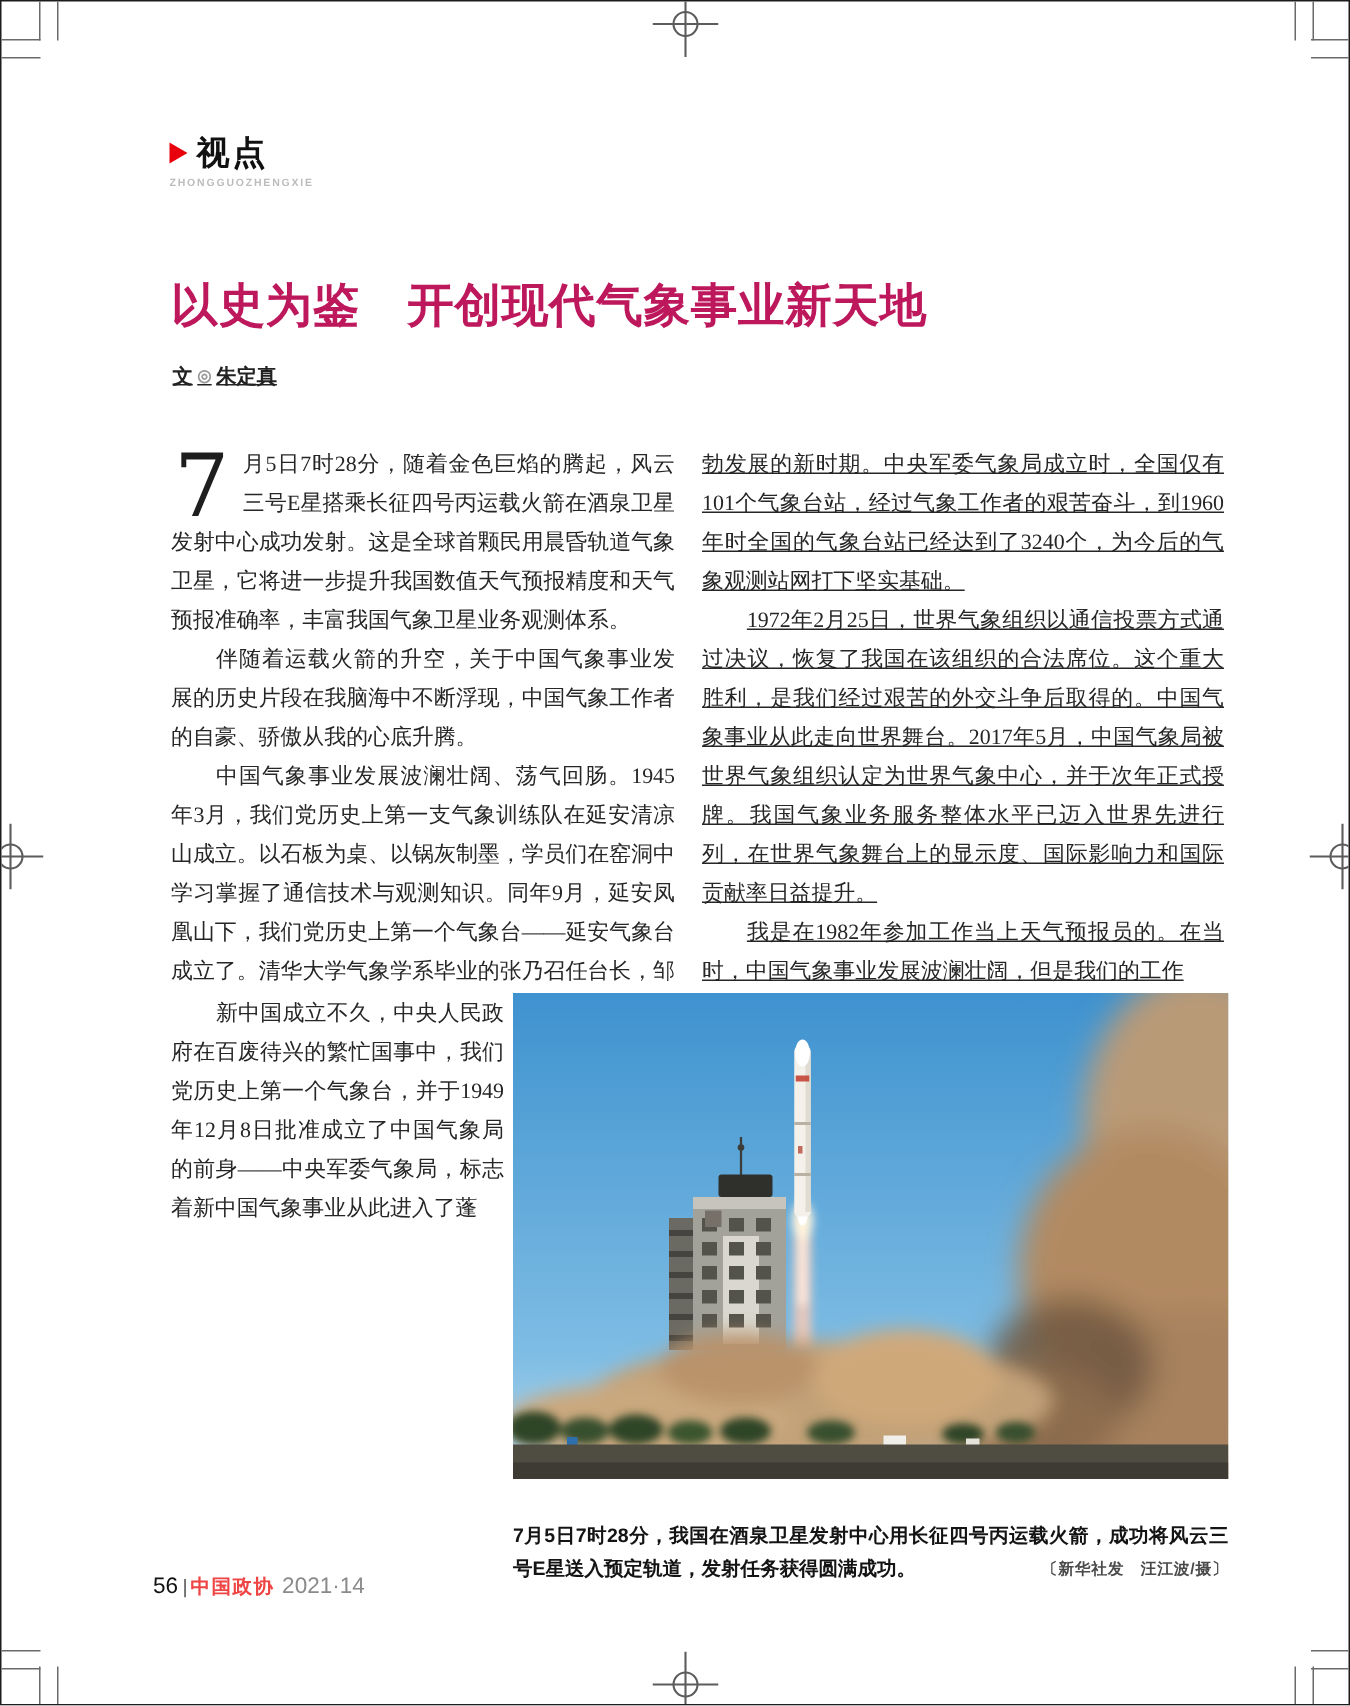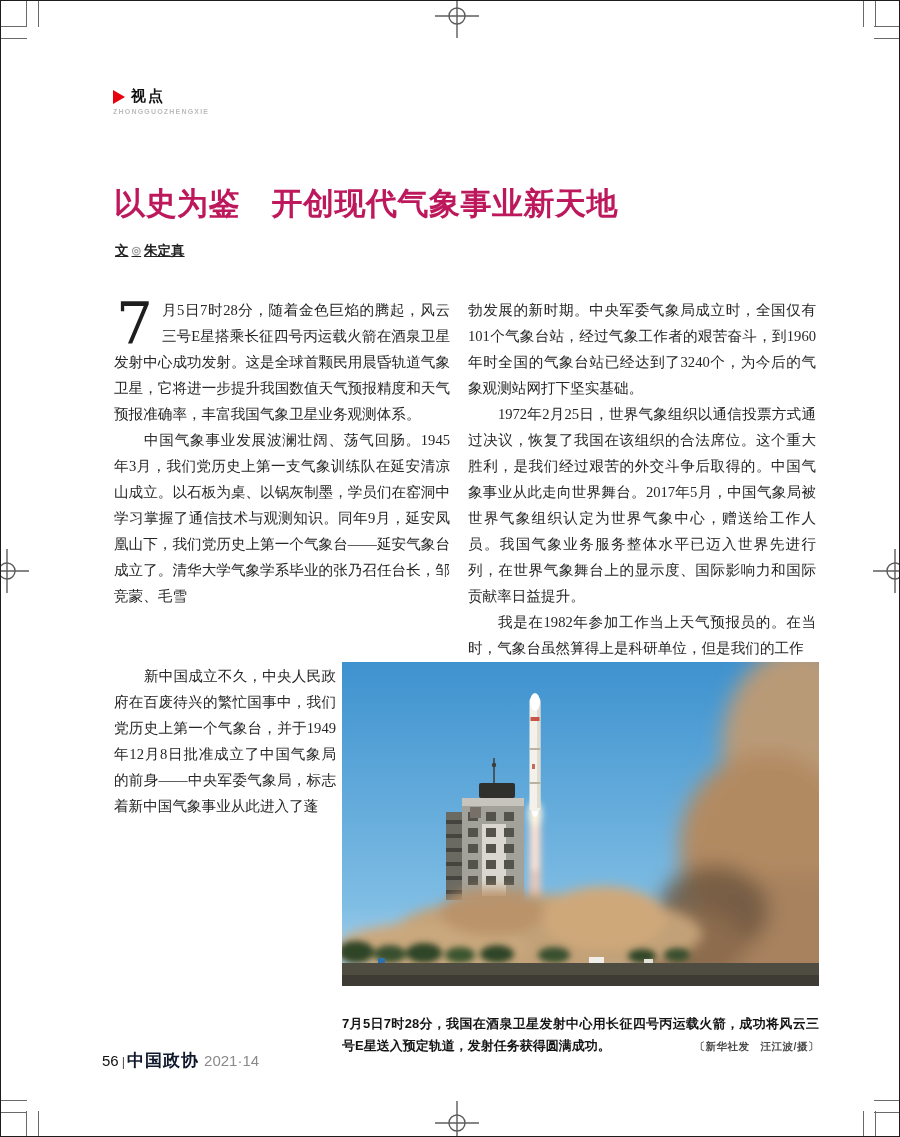--- a/index.html
+++ b/index.html
@@ -9,52 +9,52 @@
     background:#ffffff; border:1px solid #1c1c1c; overflow:hidden;
     font-family:"Liberation Sans", sans-serif; color:#1a1a1a;
   }
   
   .cm { position:absolute; background:#6a6a6a; }
   .regmark { position:absolute; }
   
   .masthead { position:absolute; left:112px; top:86px; }
   .mast-row { display:flex; align-items:center; }
   .tri { width:0; height:0; border-left:12px solid #e8000d; border-top:7px solid transparent; border-bottom:7px solid transparent; margin-right:6px; }
-  .mast-label { font-size:15px; font-weight:700; letter-spacing:2px; color:#111; }
+  .mast-label { font-size:22px; font-weight:700; letter-spacing:2px; color:#111; }
   .mast-pinyin { margin-top:2px; font-size:7px; letter-spacing:1.2px; color:#bcbcbc; font-weight:700; }
   
   .title { position:absolute; left:113px; top:182px; width:700px; font-size:31px; font-weight:900; color:#be185d; letter-spacing:0.5px; }
   .byline { position:absolute; left:114px; top:241px; font-size:13.5px; font-weight:600; color:#222;text-decoration:underline; }
   .byline .sep { color:#9a9a9a; font-size:11px; margin:0 3px; vertical-align:1px; }
   
   .bodytext {
     position:absolute; font-family:"Liberation Serif","DejaVu Serif",serif;
     font-size:14.6px; line-height:26px; color:#262626; text-align:justify;
   }
   .col1-full { left:113px; top:296px; width:336px; height:366px; overflow:hidden; }
   .col1-narrow { left:113px; top:662px; width:222px; height:382px; overflow:hidden; }
-  .col2 { left:467px; top:296px; width:348px; height:366px; overflow:hidden; }
+  .col2 { left:467px; top:296px; width:348px; height:366px; overflow:hidden;text-decoration:underline; }
   .indent { text-indent:2.05em; }
   .dropcap {
     float:left; font-family:"DejaVu Serif",serif; font-size:58px; line-height:48px;
     padding:3px 9px 0 2px; color:#1e1e1e; font-weight:400;
   }
   
   .photo { position:absolute; left:341px; top:661px; width:477px; height:324px; overflow:hidden; }
   .photo svg { display:block; width:100%; height:100%; }
   .caption {
     position:absolute; left:341px; top:1012px; width:477px;
     font-size:13px; line-height:21.5px; font-weight:700; color:#141414; text-align:justify;
   }
   .credit { position:absolute; right:0; top:23px; font-weight:700; font-size:10.5px; color:#4a4a4a; letter-spacing:0.5px; }
   
   .footer { position:absolute; left:101px; top:1048px; display:flex; align-items:baseline; }
   .pageno { font-size:15px; font-weight:400; color:#111; }
   .footer-div { font-size:13px; color:#555; margin:0 2px 0 3px; font-weight:400; }
-  .journal { font-size:17px; font-weight:700; color:#0f172a; letter-spacing:1px; }
+  .journal { font-size:13px; font-weight:700; color:#ef4444; letter-spacing:1px; }
   .issue { font-size:15px; color:#8a8a8a; margin-left:5px; font-weight:400; }
 </style>
 </head>
 <body>
 
 <div class="page">
 
   <div>
     <div class="cm" style="left:25px;top:0;width:1px;height:26px;"></div>
     <div class="cm" style="left:37px;top:0;width:1px;height:26px;"></div>
@@ -109,31 +109,32 @@
     <div class="mast-pinyin">ZHONGGUOZHENGXIE</div>
   </div>
 
   <h1 class="title">以史为鉴　开创现代气象事业新天地</h1>
   <div class="byline">
     <span>文</span><span class="sep">◎</span><span>朱定真</span>
   </div>
 
   <div class="bodytext col1-full">
     <p><span class="dropcap">7</span><span>月5日7时28分，随着金色巨焰的腾起，风云三号E星搭乘长征四号丙运载火箭在酒泉卫星发射中心成功发射。这是全球首颗民用晨昏轨道气象卫星，它将进一步提升我国数值天气预报精度和天气预报准确率，丰富我国气象卫星业务观测体系。</span></p>
+    <p class="indent">伴随着运载火箭的升空，关于中国气象事业发展的历史片段在我脑海中不断浮现，中国气象工作者的自豪、骄傲从我的心底升腾。</p>
     <p class="indent">中国气象事业发展波澜壮阔、荡气回肠。1945年3月，我们党历史上第一支气象训练队在延安清凉山成立。以石板为桌、以锅灰制墨，学员们在窑洞中学习掌握了通信技术与观测知识。同年9月，延安凤凰山下，我们党历史上第一个气象台——延安气象台成立了。清华大学气象学系毕业的张乃召任台长，邹竞蒙、毛雪</p>
   </div>
 
   <div class="bodytext col1-narrow">
     <p class="indent">新中国成立不久，中央人民政府在百废待兴的繁忙国事中，我们党历史上第一个气象台，并于1949年12月8日批准成立了中国气象局的前身——中央军委气象局，标志着新中国气象事业从此进入了蓬</p>
   </div>
 
   <div class="bodytext col2">
     <p>勃发展的新时期。中央军委气象局成立时，全国仅有101个气象台站，经过气象工作者的艰苦奋斗，到1960年时全国的气象台站已经达到了3240个，为今后的气象观测站网打下坚实基础。</p>
-    <p class="indent">1972年2月25日，世界气象组织以通信投票方式通过决议，恢复了我国在该组织的合法席位。这个重大胜利，是我们经过艰苦的外交斗争后取得的。中国气象事业从此走向世界舞台。2017年5月，中国气象局被世界气象组织认定为世界气象中心，赠送给工作人员。我国气象业务服务整体水平已迈入世界先进行列，在世界气象舞台上的显示度、国际影响力和国际贡献率日益提升。</p>
-    <p class="indent">我是在1982年参加工作当上天气预报员的。在当时，气象台虽然算得上是科研单位，但是我们的工作</p>
+    <p class="indent">1972年2月25日，世界气象组织以通信投票方式通过决议，恢复了我国在该组织的合法席位。这个重大胜利，是我们经过艰苦的外交斗争后取得的。中国气象事业从此走向世界舞台。2017年5月，中国气象局被世界气象组织认定为世界气象中心，并于次年正式授牌。我国气象业务服务整体水平已迈入世界先进行列，在世界气象舞台上的显示度、国际影响力和国际贡献率日益提升。</p>
+    <p class="indent">我是在1982年参加工作当上天气预报员的。在当时，中国气象事业发展波澜壮阔，但是我们的工作</p>
   </div>
 
   <div class="photo">
     <svg viewBox="0 0 477 324" preserveAspectRatio="none">
       <defs>
         <linearGradient id="sky" x1="0" y1="0" x2="0" y2="1">
           <stop offset="0" stop-color="#3e92cf"></stop>
           <stop offset="0.75" stop-color="#7fbde4"></stop>
           <stop offset="1" stop-color="#b9d9ec"></stop>
         </linearGradient>

